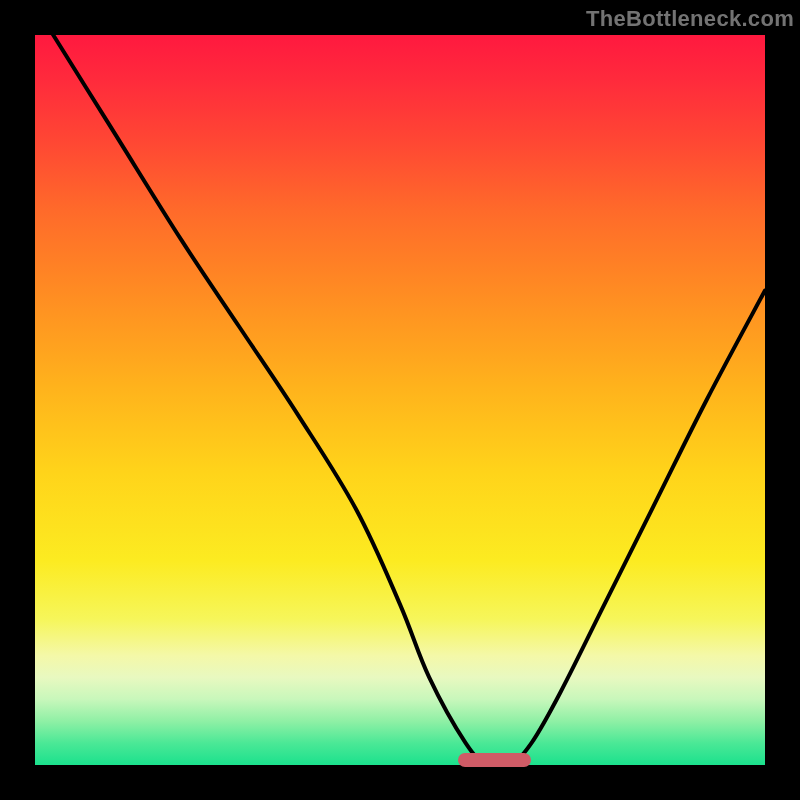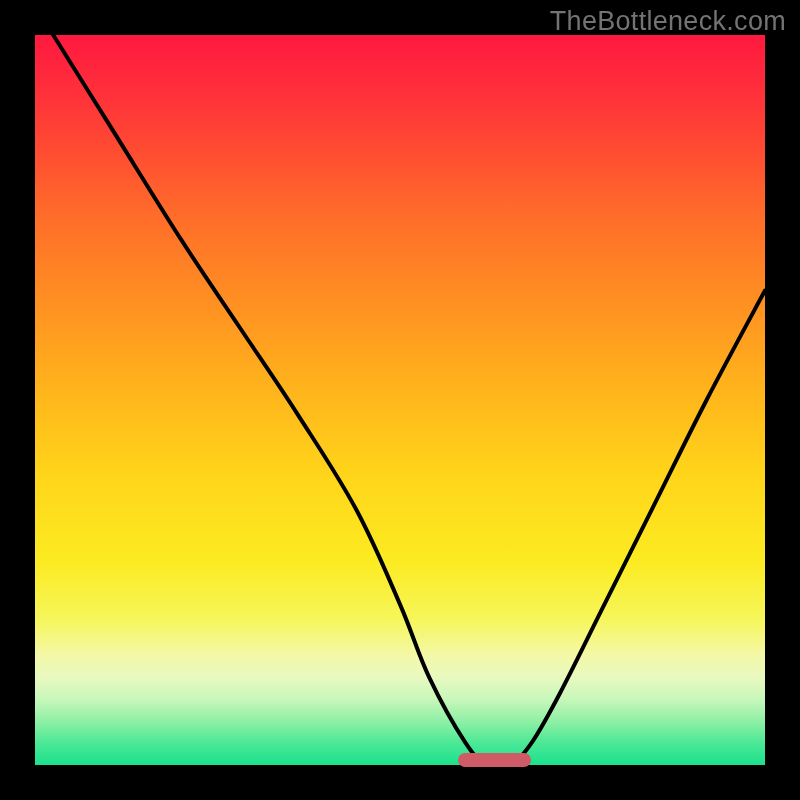--- a/index.html
+++ b/index.html
@@ -13,23 +13,23 @@
   }
   .frame {
     position: relative;
     width: 800px;
     height: 800px;
     background: #000;
   }
   .watermark {
     position: absolute;
     top: 6px;
-    right: 14px;
-    font-size: 27px;
-    font-weight: 400;
+    right: 6px;
+    font-size: 22px;
+    font-weight: 700;
     color: #737373;
     letter-spacing: 0.3px;
   }
   .plot-area {
     
     position: absolute;
     left: 35px;
     top: 35px;
     width: 730px;
     height: 730px;

